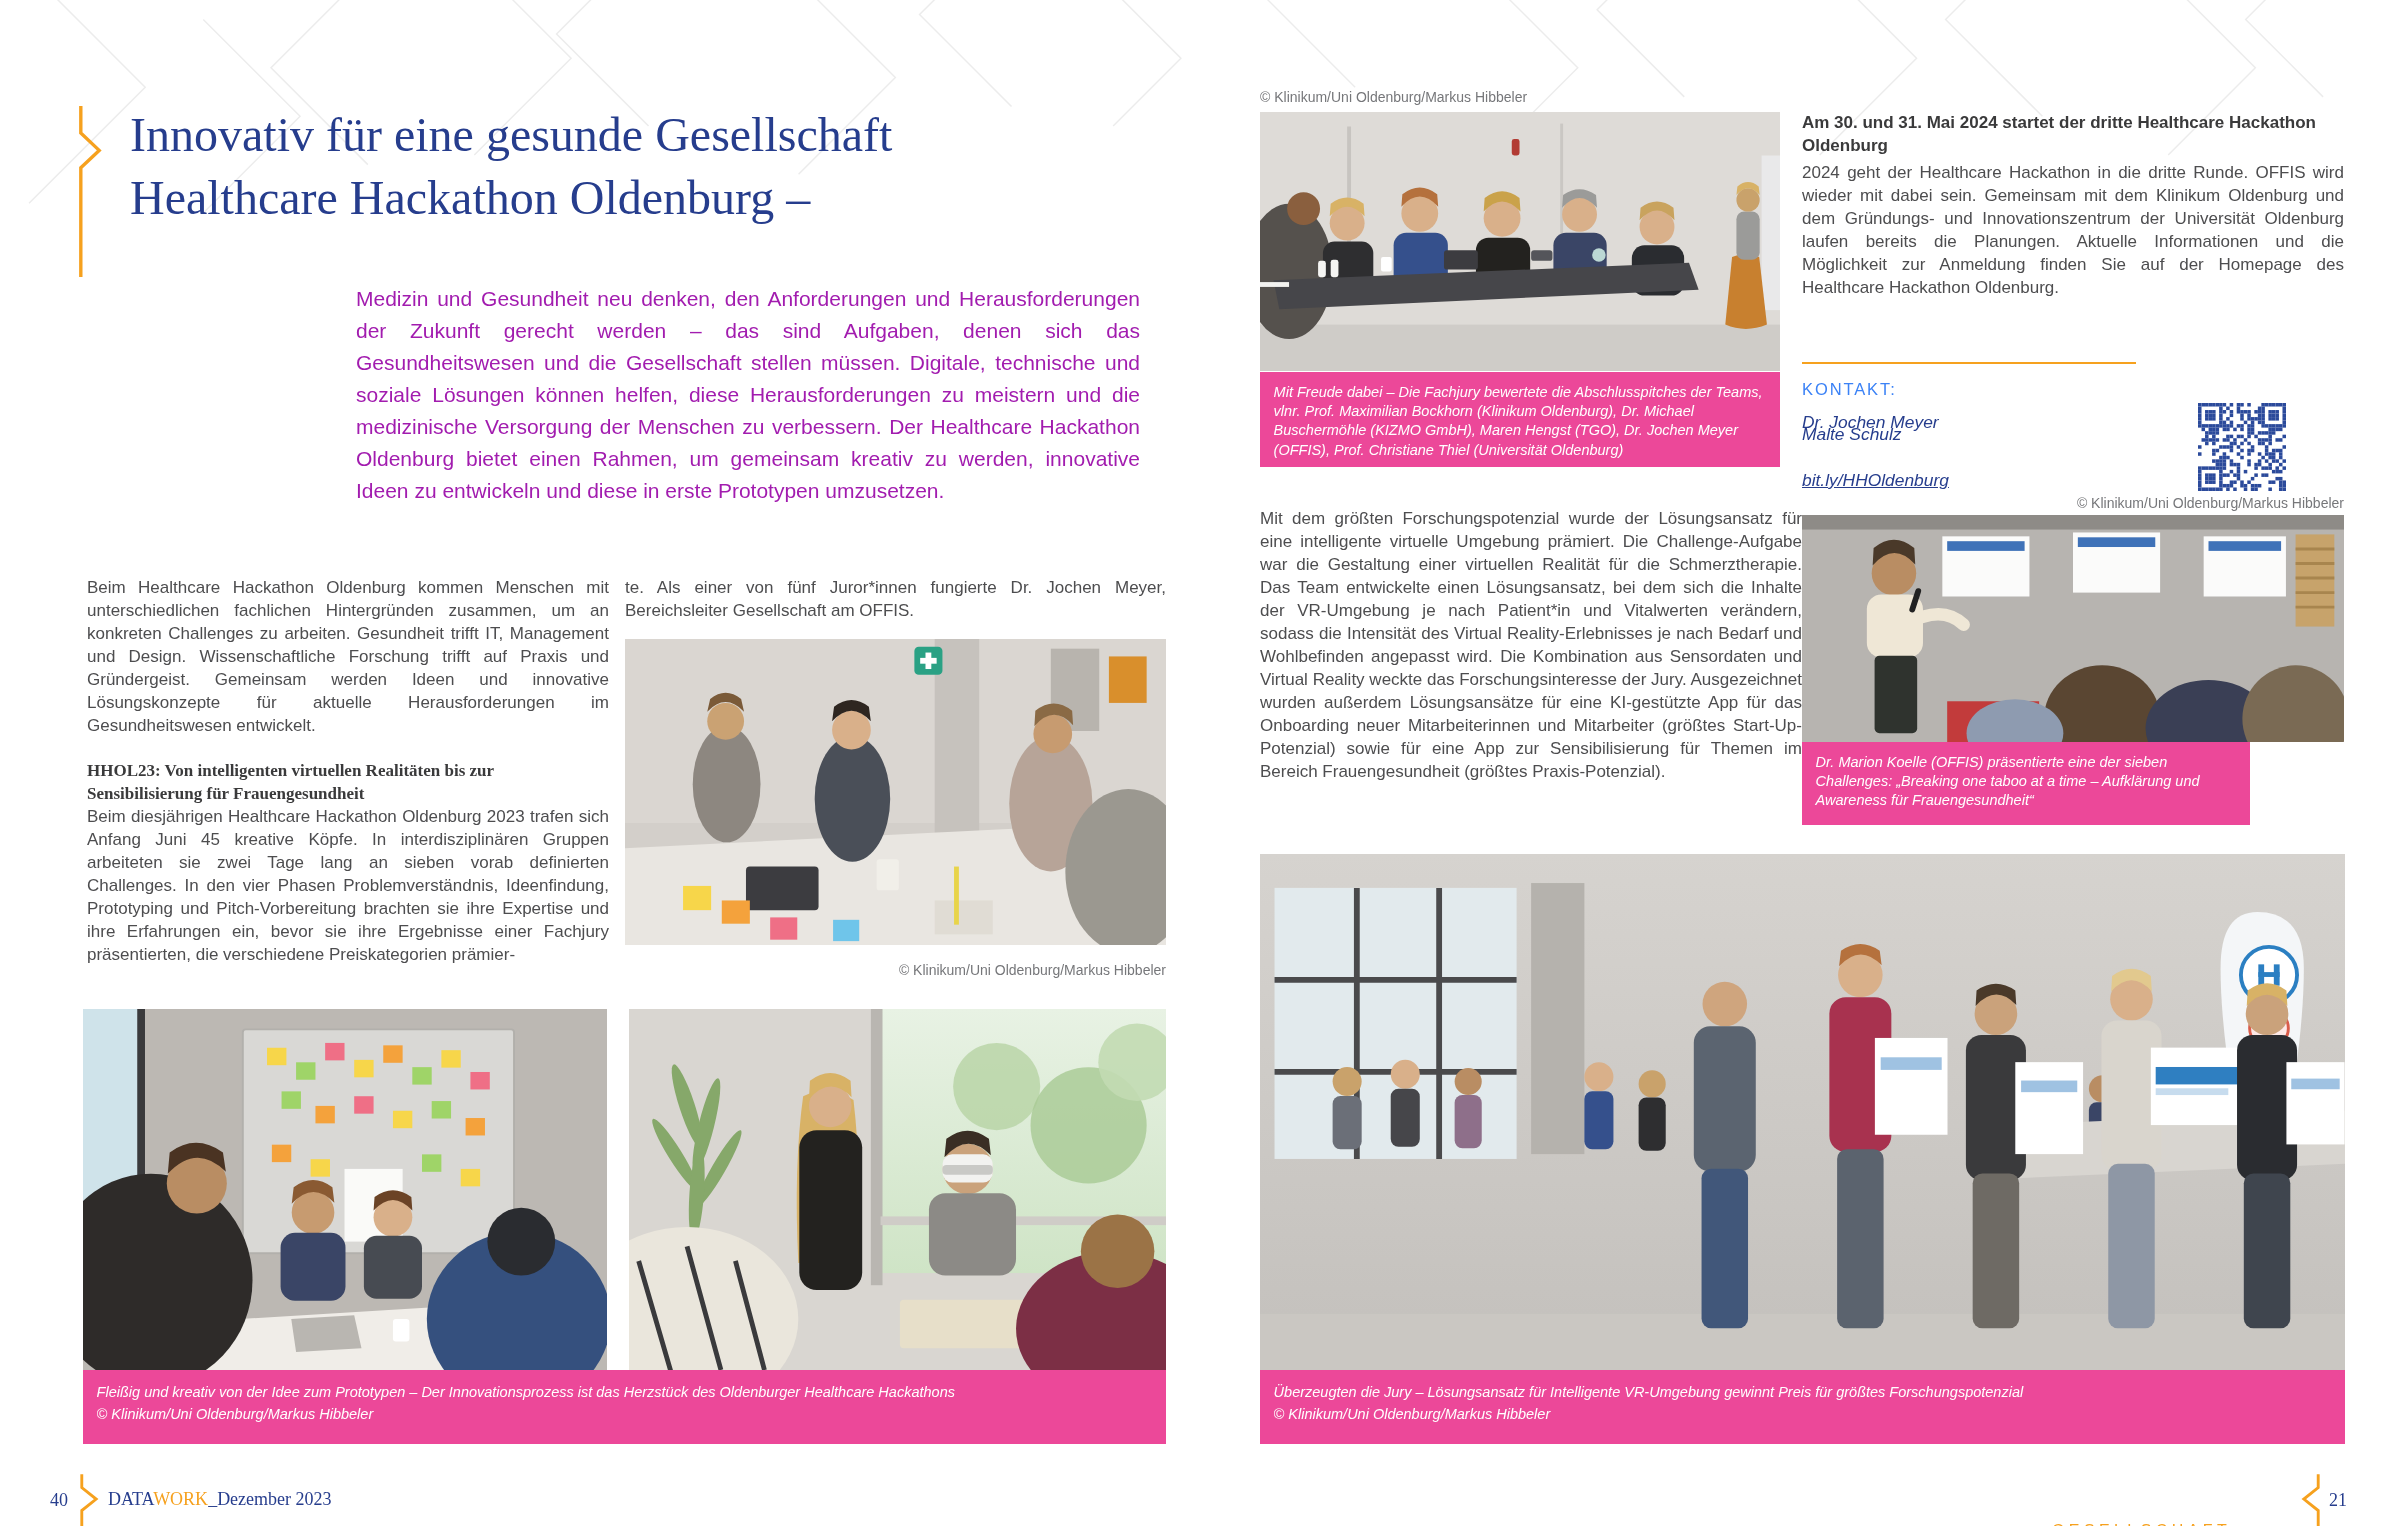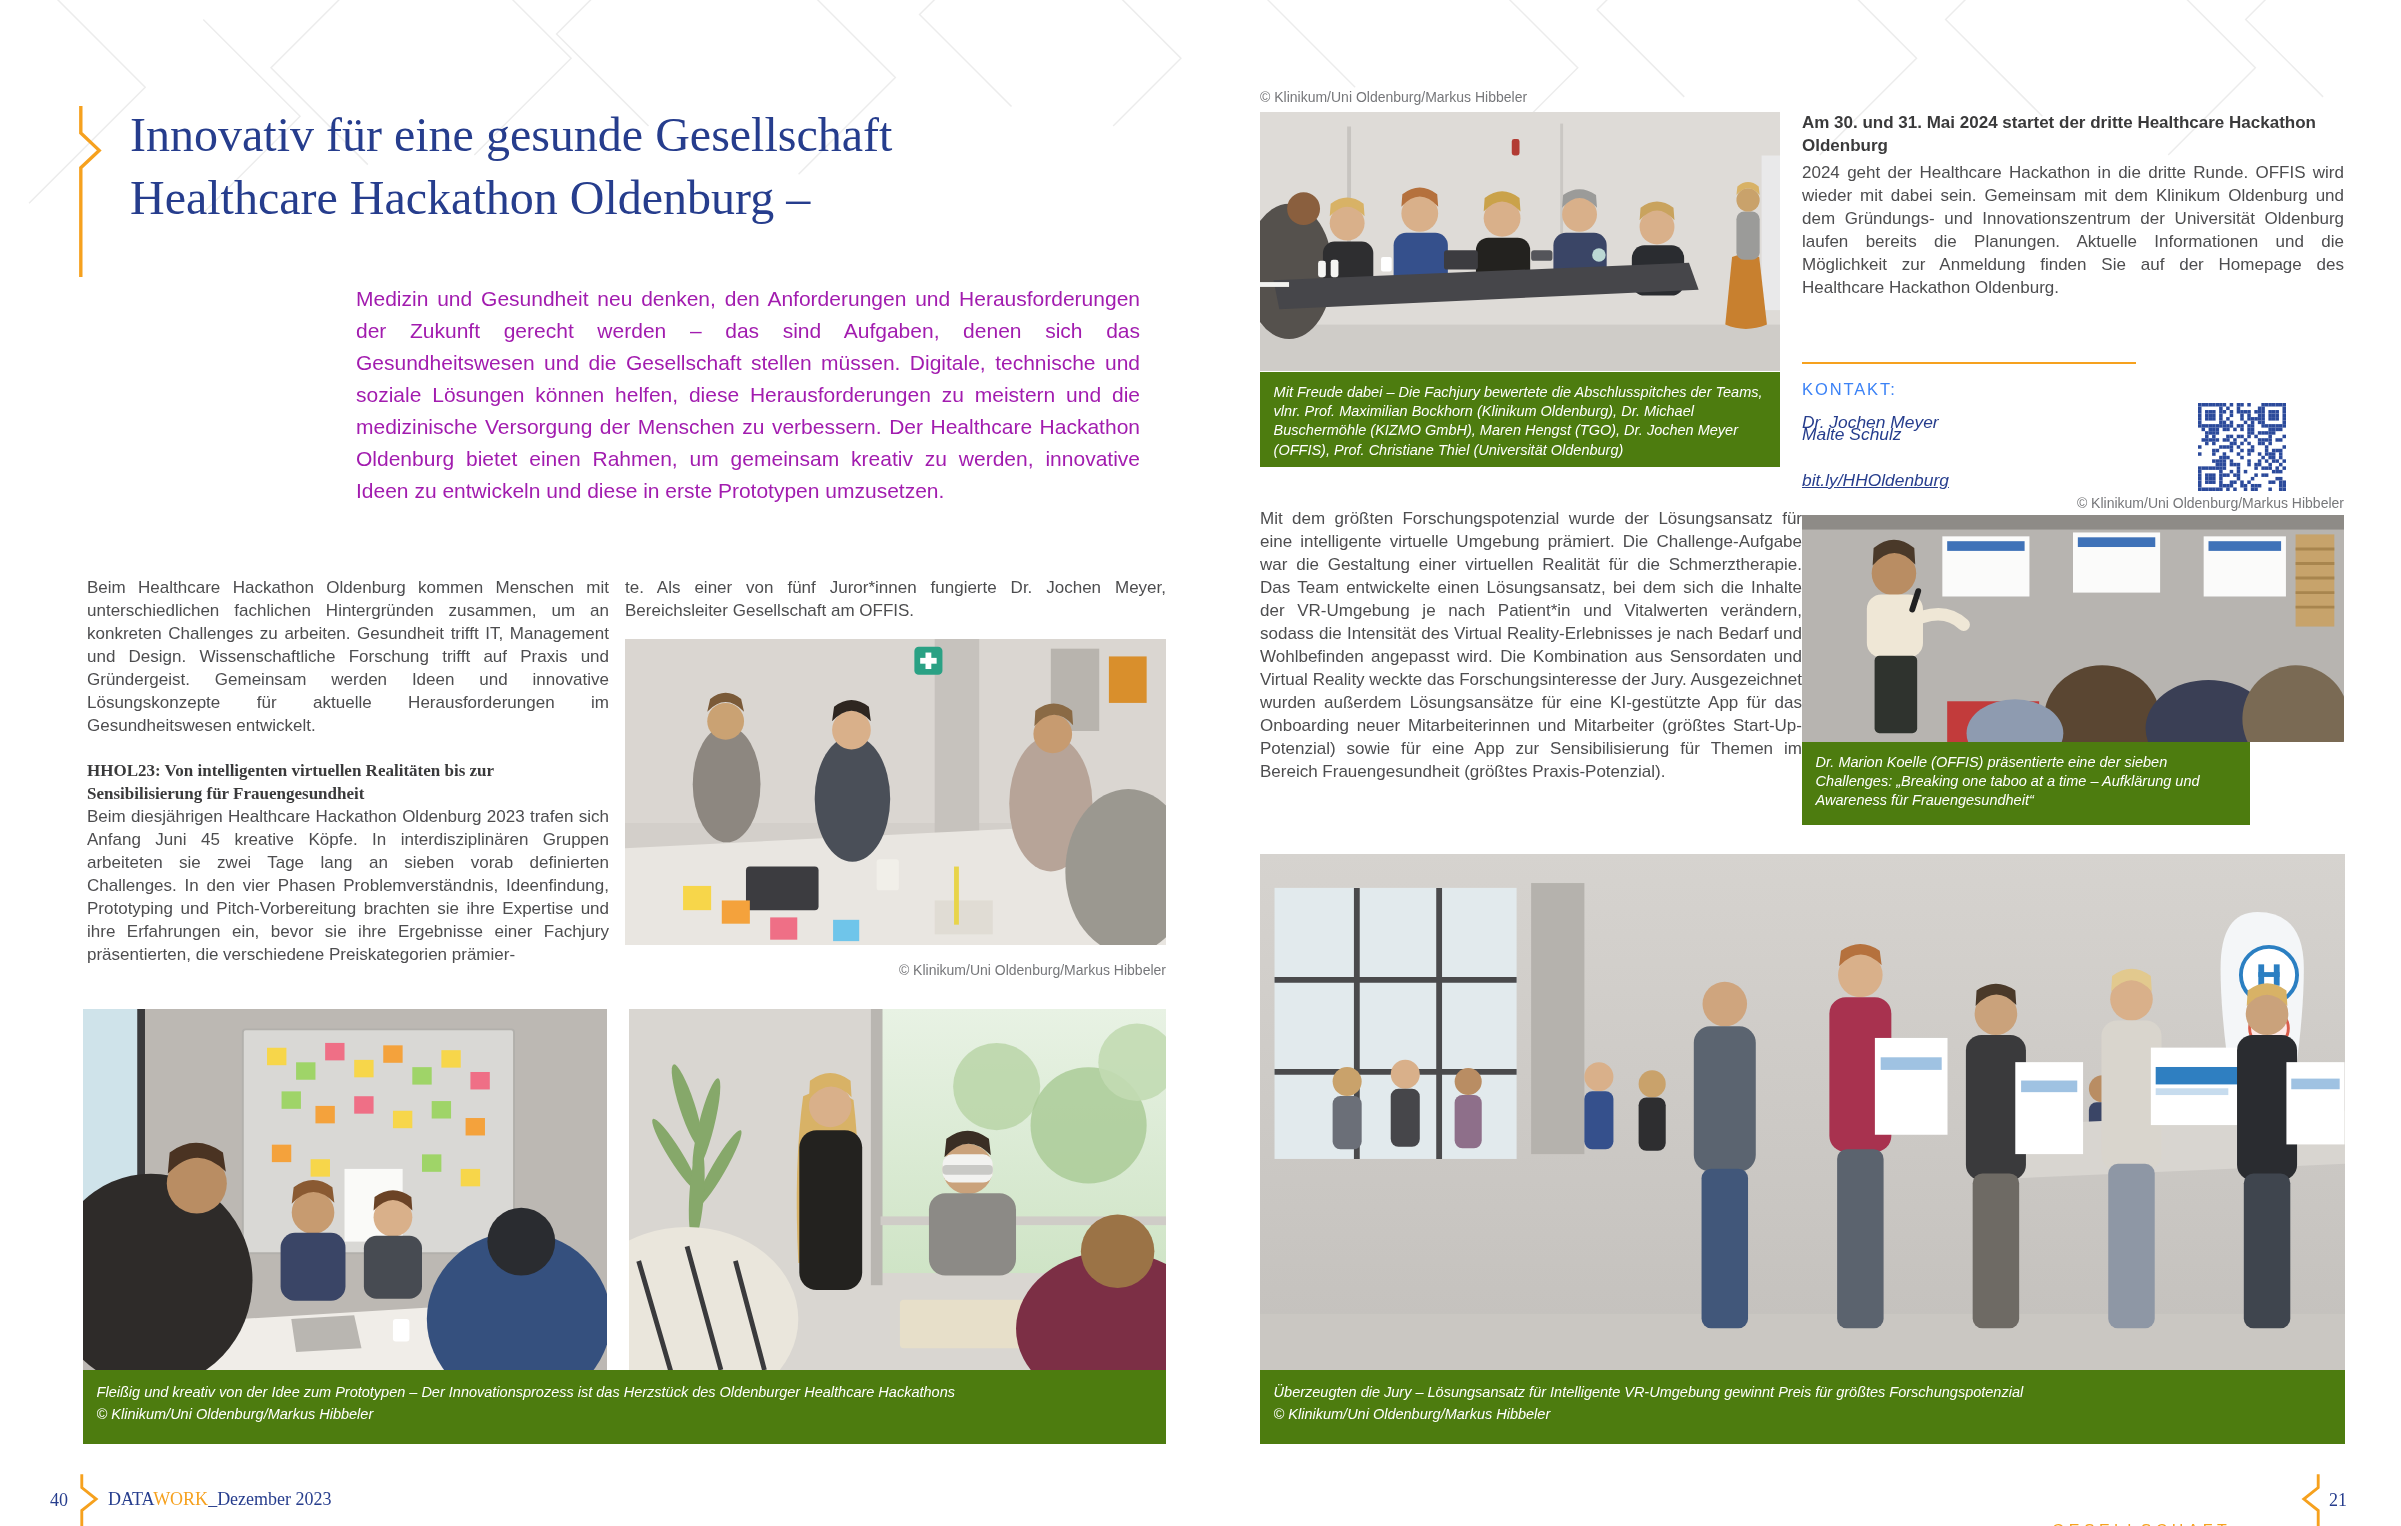--- a/index.html
+++ b/index.html
@@ -9,21 +9,21 @@
     font-family:"Liberation Sans", sans-serif; overflow:hidden;
   }
   .abs { position:absolute; }
   .decor { position:absolute; left:0; top:0; pointer-events:none; }
   .body-text { font-size:17px; line-height:23px; color:#4d4d4f; text-align:justify; }
   .bold-head { font-size:17px; line-height:23px; color:#3a3a3b; font-weight:bold; text-align:left; }
   .credit { font-size:14px; color:#76777a; }
   .photo { position:absolute; overflow:hidden; background:#d8d5d1; }
   .photo svg { display:block; width:100%; height:100%; }
   .caption-box {
-    position:absolute; background:#4d7c0f; color:#ffffff; font-style:italic;
+    position:absolute; background:#ec4899; color:#ffffff; font-style:italic;
     font-size:14.5px; line-height:19.4px; padding:10.6px 13.6px;
   }
   .caption-box .cap-line { display:block; }
   .title-line { font-family:"Liberation Serif", serif; font-size:48px; line-height:63px;
     color:#263d8d; white-space:nowrap; }
   .intro-text { font-size:21px; line-height:32px; color:#a21caf; font-weight:500; text-align:justify; }
   .kontakt-label { font-size:16.5px; letter-spacing:1.9px; color:#3b82f6; }
   .contact-name { font-size:17.4px; line-height:29px; font-style:italic; color:#263d8d; }
   .contact-link { font-size:17.4px; line-height:29px; font-style:italic; color:#263d8d;
     text-decoration:underline; cursor:pointer; }

